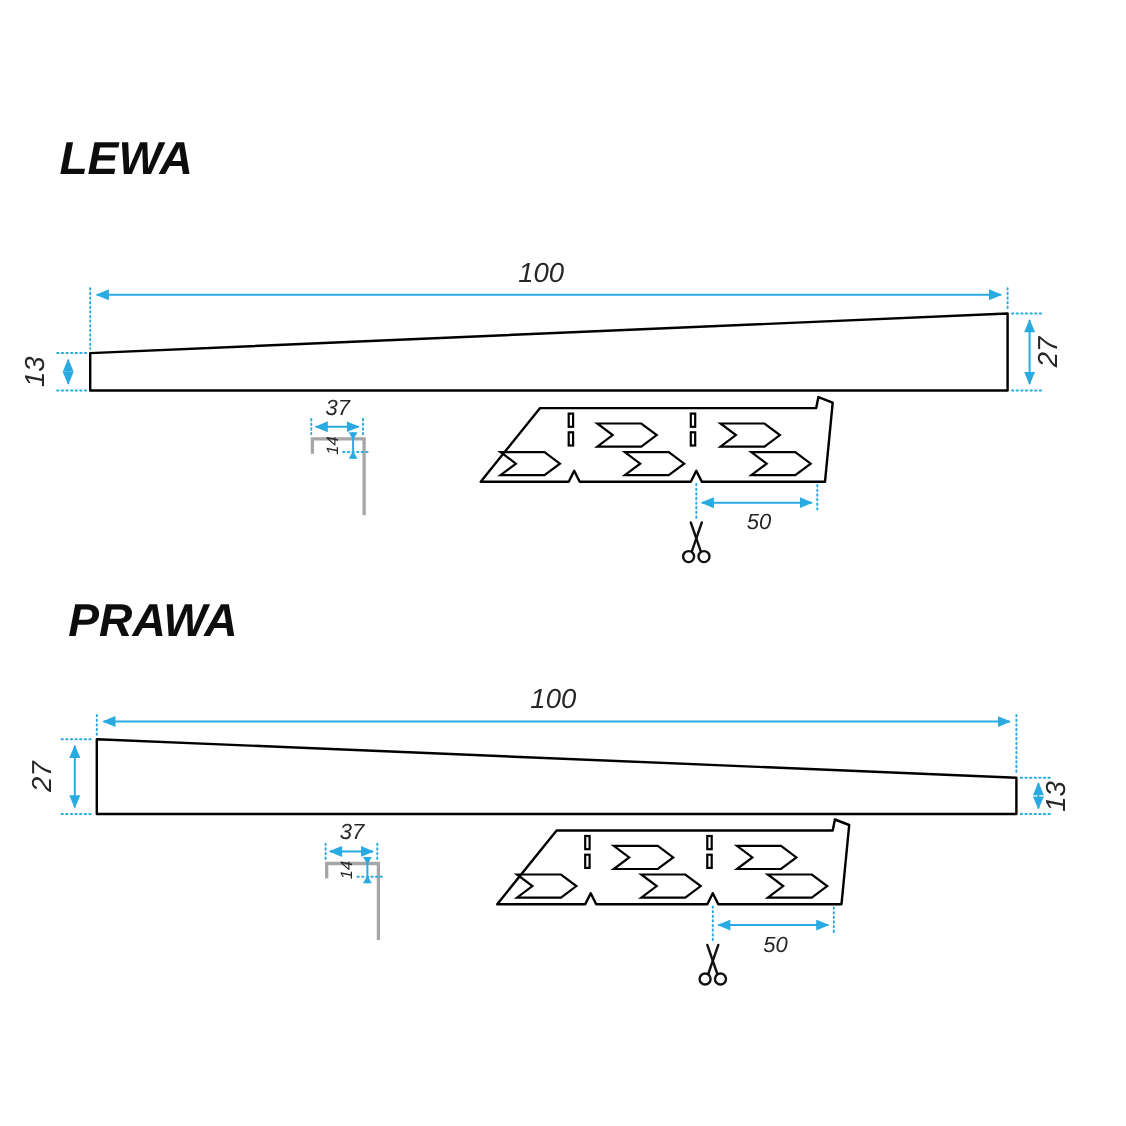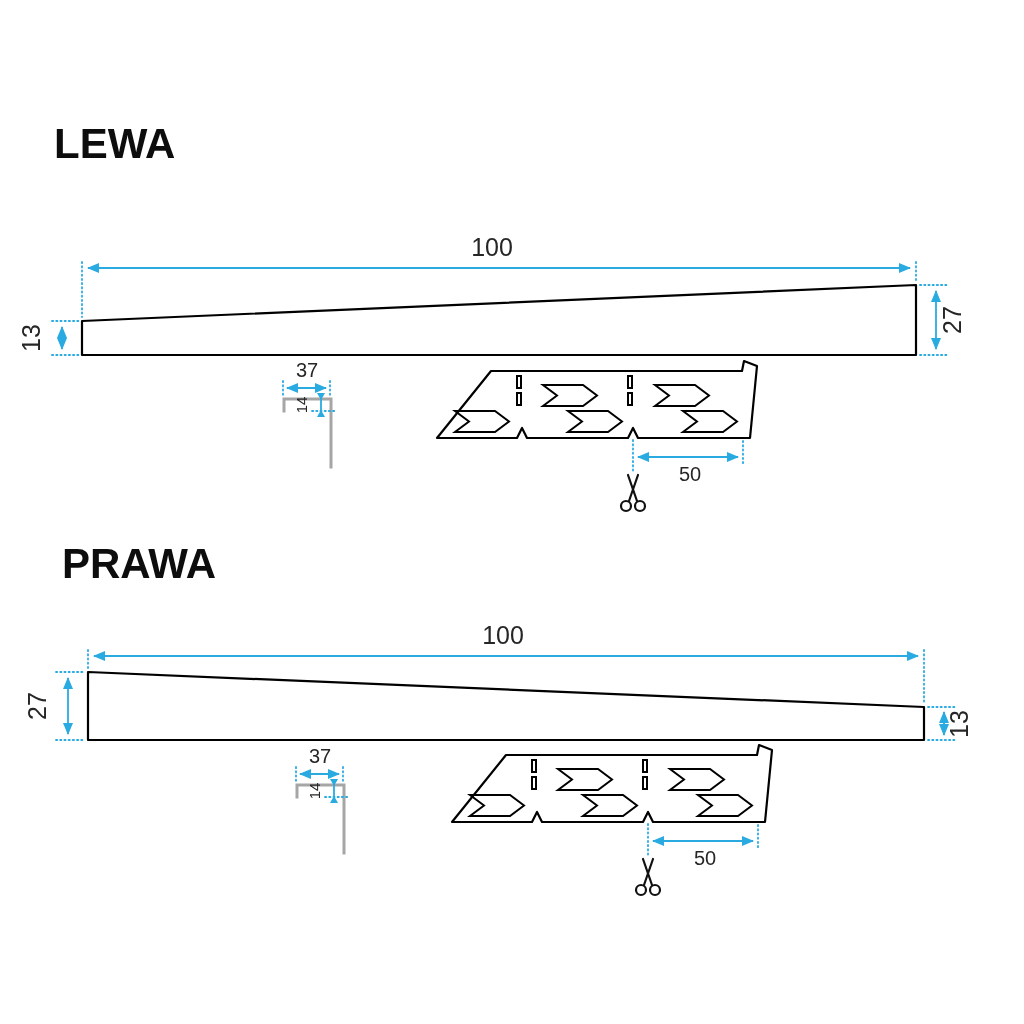--- a/index.html
+++ b/index.html
@@ -1,17 +1,17 @@
 <!DOCTYPE html>
 <html><head>
 <meta charset="utf-8">
 <style>
   html,body{margin:0;padding:0;background:#ffffff;}
   body{width:1024px;height:1024px;overflow:hidden;}
-  .page{width:1024px;height:1024px;background:#fff;position:relative;}
+  .page{width:1024px;height:1024px;background:#fff;position:relative;font-style:italic;}
   svg{display:block;}
   .shape{fill:none;stroke:#000000;stroke-width:2.2;stroke-linejoin:round;}
   .grey{fill:none;stroke:#a6a6a6;stroke-width:3;stroke-linecap:square;}
   .ext{stroke:#29abe2;stroke-width:1.8;stroke-dasharray:1.2 3;stroke-linecap:round;fill:none;}
   .dimline{stroke:#29abe2;stroke-width:1.8;fill:none;}
   .tri{fill:#29abe2;stroke:none;}
   .slit{fill:none;stroke:#000;stroke-width:2;}
   .chev{fill:none;stroke:#000;stroke-width:2;stroke-linejoin:miter;}
   .scissor{stroke:#111;stroke-width:2.2;fill:none;stroke-linecap:round;}
   .t-title{font-family:"Liberation Sans",sans-serif;font-weight:700;font-size:42px;fill:#0d0d0d;}

